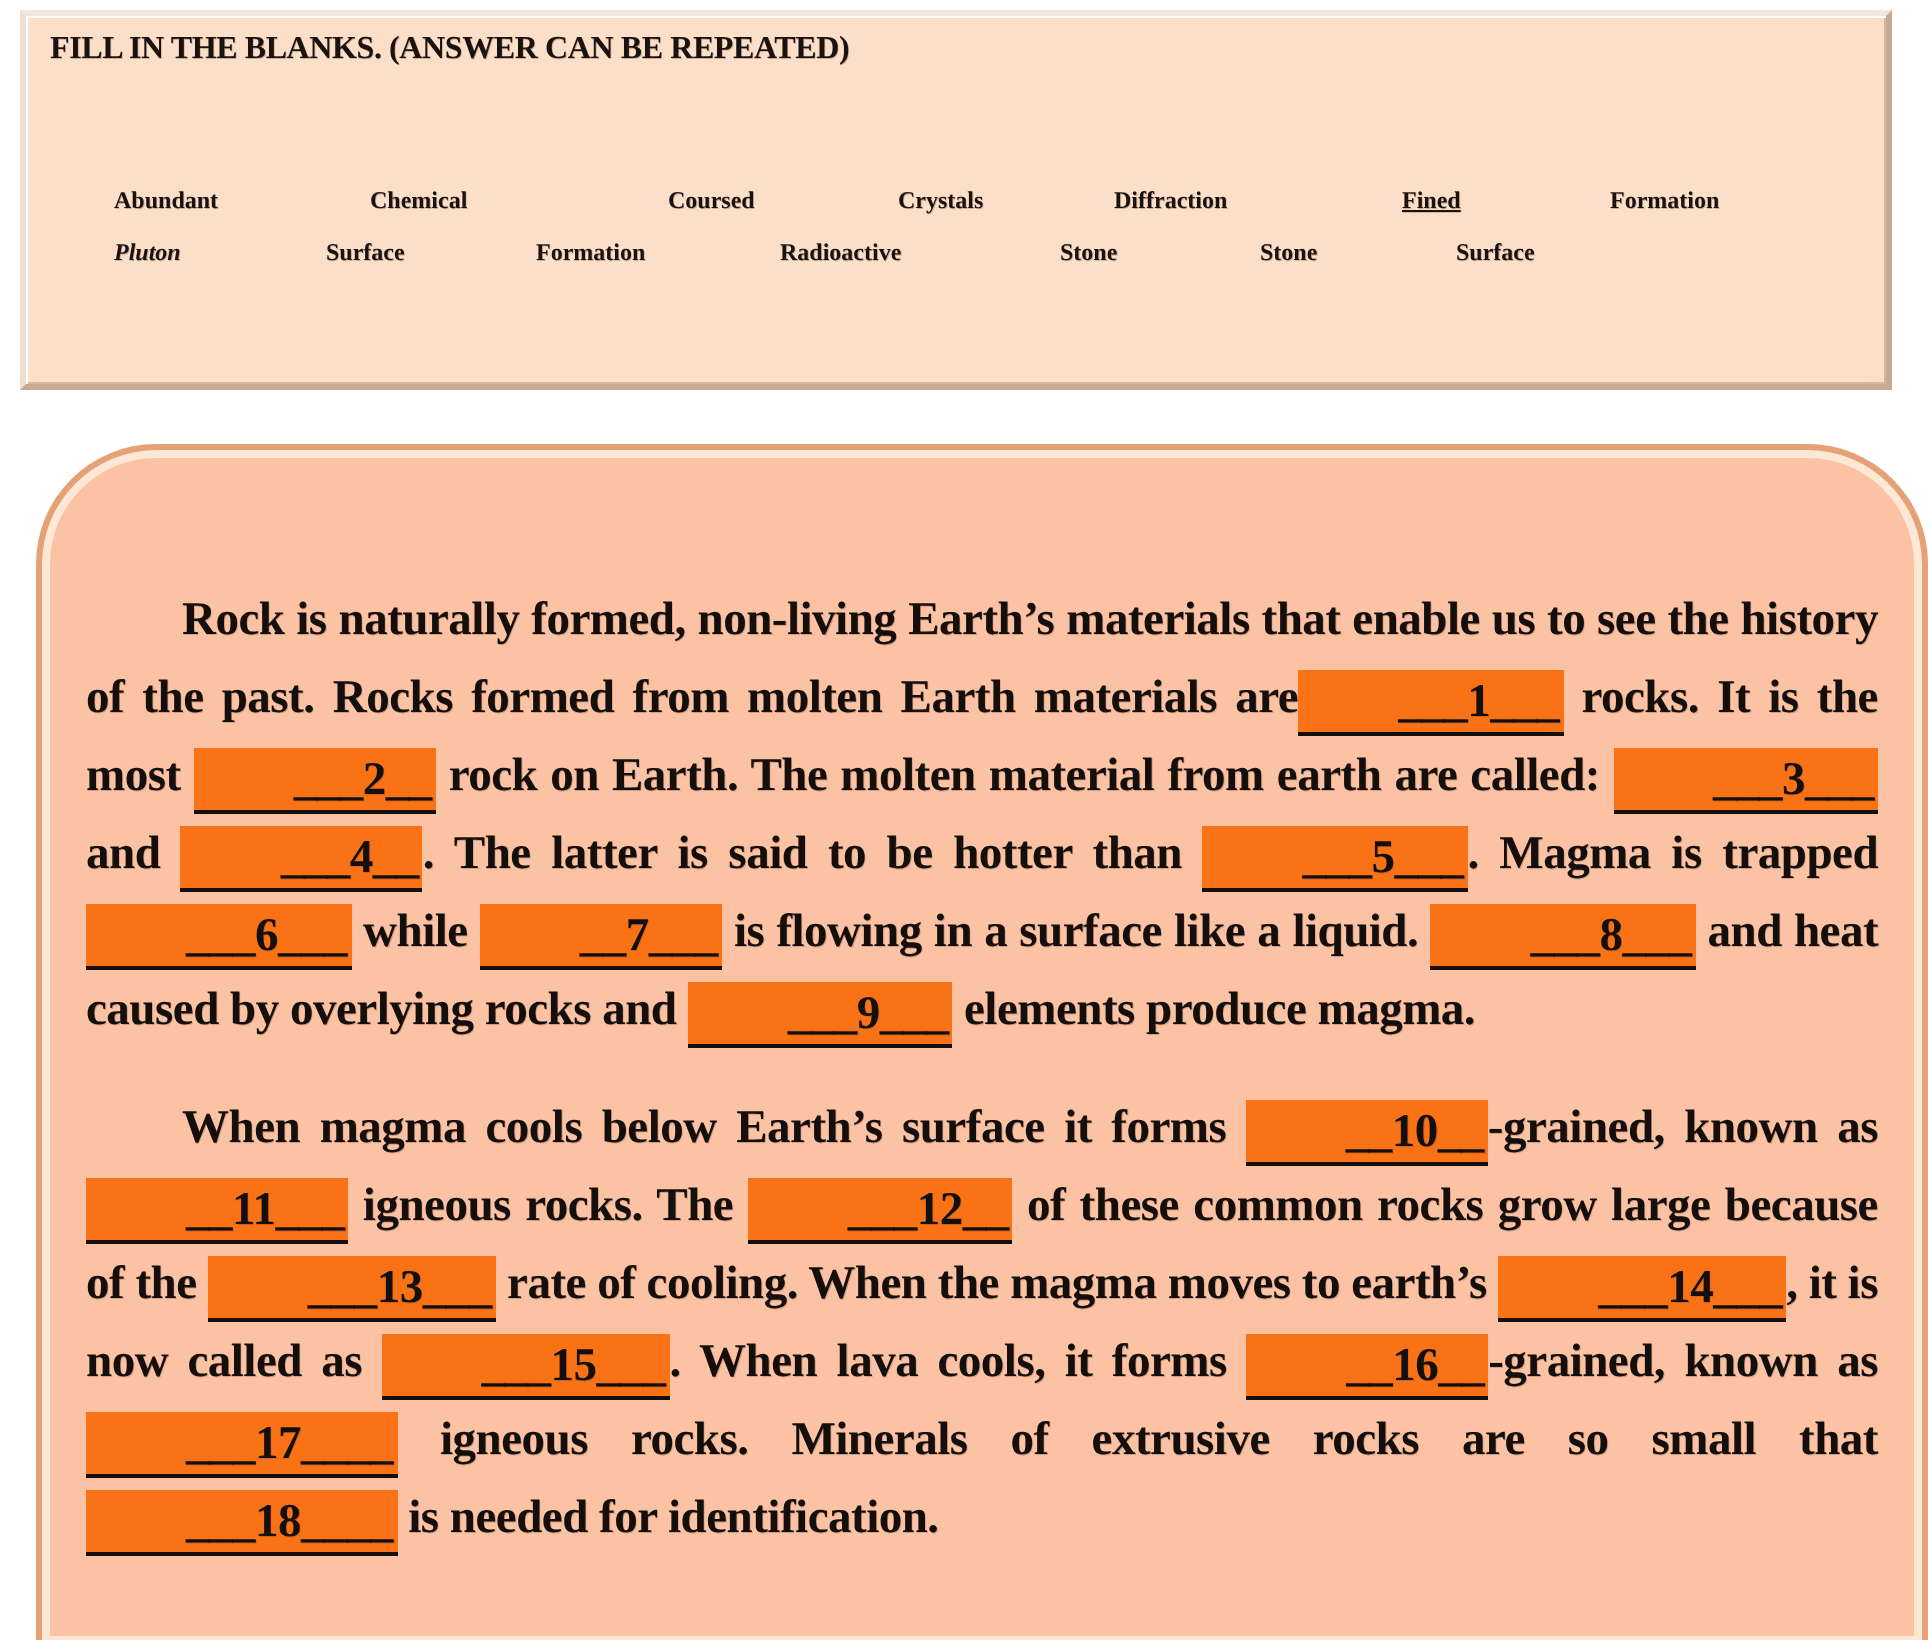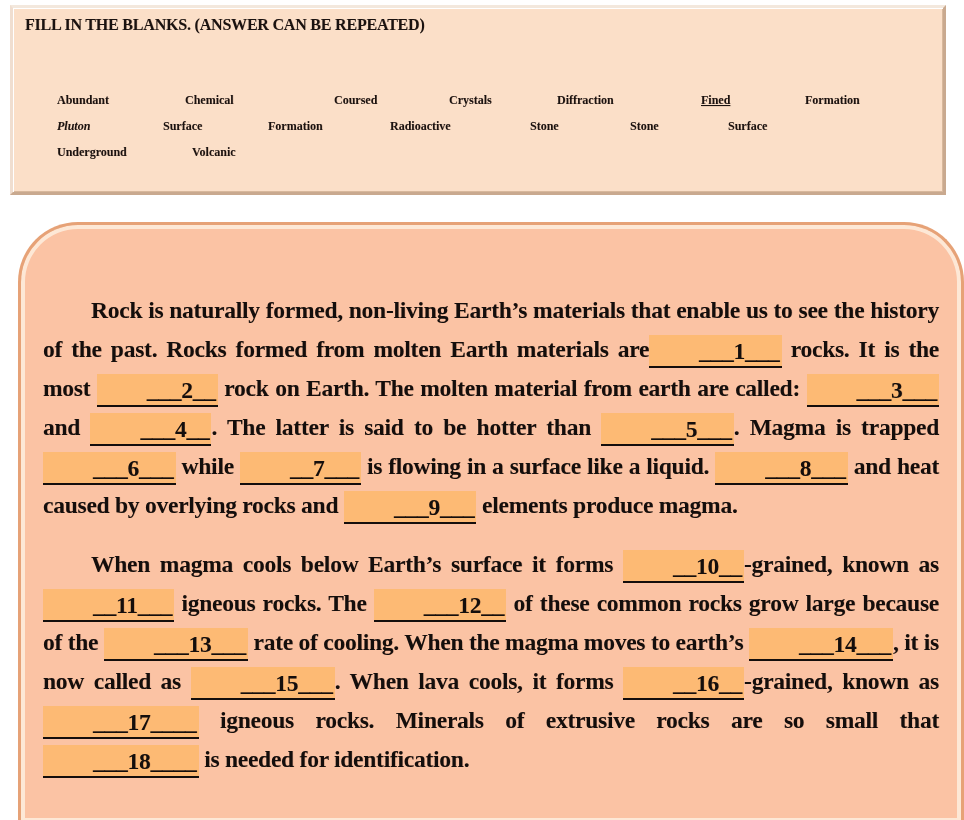--- a/index.html
+++ b/index.html
@@ -118,21 +118,21 @@
     text-align: justify;
     text-indent: 48px;
     letter-spacing: -0.25px;
     text-shadow: 0.4px 0.4px 0 rgba(120,70,50,.3);
   }
   p.para.second {
     margin-top: 20px;
   }
 
   .blank {
-    background: #fdba74;
+    background: #f97316;
     border-bottom: 2px solid #140e0c;
     padding: 1px 2px 0 2px;
     display: inline-block;
     text-align: center;
     line-height: 30px;
     vertical-align: -2px;
     font-weight: bold;
     color: #140e0c;
     white-space: pre;
   }
@@ -159,24 +159,20 @@
   <div class="wb-row r3">
     <span class="wb-word">Pluton</span>
     <span class="wb-word">Surface</span>
     <span class="wb-word">Formation</span>
     <span class="wb-word">Radioactive</span>
     <span class="wb-word">Stone</span>
     <span class="wb-word">Stone</span>
     <span class="wb-word">Surface</span>
   </div>
 
-  <div class="wb-row r4">
-    <span class="wb-word">Underground</span>
-    <span class="wb-word">Volcanic</span>
-  </div>
 </div>
 
 <div class="panel">
   <div class="panel-body">
     <p class="para first" id="paragraph-one">Rock is naturally formed, non-living Earth’s materials that enable us to see the history of the past. Rocks formed from molten Earth materials are<span class="blank">___1___</span> rocks. It is the most <span class="blank">___2__</span> rock on Earth. The molten material from earth are called: <span class="blank">___3___</span> and <span class="blank">___4__</span>. The latter is said to be hotter than <span class="blank">___5___</span>. Magma is trapped <span class="blank">___6___</span> while <span class="blank">__7___</span> is flowing in a surface like a liquid. <span class="blank">___8___</span> and heat caused by overlying rocks and <span class="blank">___9___</span> elements produce magma.</p>
     <p class="para second" id="paragraph-two">When magma cools below Earth’s surface it forms <span class="blank">__10__</span>-grained, known as <span class="blank">__11___</span> igneous rocks. The <span class="blank">___12__</span> of these common rocks grow large because of the <span class="blank">___13___</span> rate of cooling. When the magma moves to earth’s <span class="blank">___14___</span>, it is now called as <span class="blank">___15___</span>. When lava cools, it forms <span class="blank">__16__</span>-grained, known as <span class="blank">___17____</span> igneous rocks. Minerals of extrusive rocks are so small that <span class="blank">___18____</span> is needed for identification.</p>
   </div>
 </div>
 
 </body></html>

